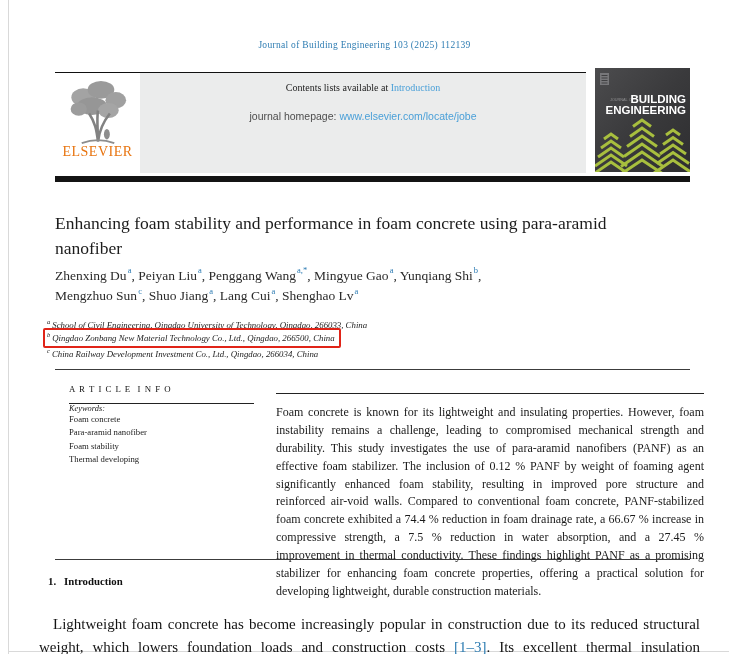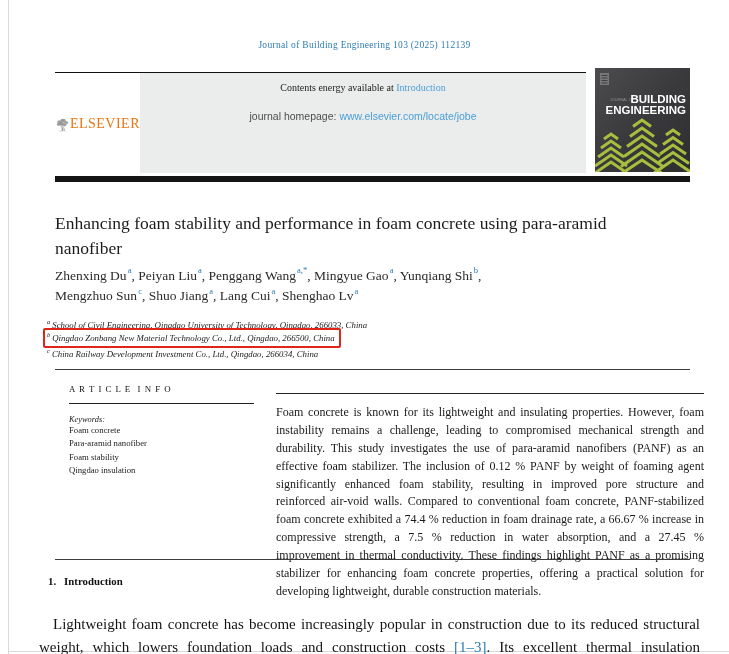--- a/index.html
+++ b/index.html
@@ -8,21 +8,21 @@
   .abs { position:absolute; }
 
   .page-edge-left  { left:8px; top:0; width:1px; height:654px; background:#d9d9d9; }
   .page-edge-bottom{ left:8px; bottom:2px; width:721px; height:1px; background:#d9d9d9; }
 
   .citation { top:40px; left:0; width:100%; text-align:center;
               font-size:9.5px; color:#2d7cb2; letter-spacing:.3px; }
 
   .header-wrap { left:55px; top:72px; width:531px; height:101px;
                  border-top:1.5px solid #111; display:flex; }
-  .logo-box { width:85px; background:#fff; display:flex; flex-direction:row;
+  .logo-box { width:85px; background:#fff; display:flex; flex-direction:column;
               align-items:center; justify-content:flex-start; padding-top:4px; }
   .elsevier-text { font-size:14px; color:#e87511; letter-spacing:.5px; margin-top:-3px;
                    font-family:"Liberation Serif", serif; }
   .gray-block { flex:1; background:#ebecec; text-align:center; padding-top:9px; }
   .contents-line { font-size:10px; color:#222; }
   .contents-line .lnk { color:#4ba0d8; }
   .journal-title { font-size:19px; color:#101010; margin-top:13px; font-weight:500;
                    letter-spacing:.2px; }
   .homepage-line { font-size:10.5px; color:#4d4d4d; margin-top:17px;
                    font-family:"Liberation Sans", sans-serif; }
@@ -46,21 +46,21 @@
              padding:0 4px 1px 2px; margin:-3px 0 -2px -4px; }
 
   .rule-1 { left:55px; top:369px; width:635px; height:1px; background:#3c3c3c; }
   .rule-2 { left:55px; top:559px; width:635px; height:1px; background:#3c3c3c; }
 
   .cols { left:69px; top:384px; width:635px; display:flex; }
   .col-left  { width:185px; }
   .col-right { flex:1; margin-left:22px; }
   .sec-header { font-size:8.8px; letter-spacing:1px; color:#111; white-space:pre; }
   .sec-rule { height:1px; background:#222; margin-top:9px; }
-  .keywords-label { font-style:italic; font-size:8.4px; margin-top:11px; color:#222; }
+  .keywords-label { font-style:italic; font-size:8.4px; margin-top:0; color:#222; }
   .keyword { font-size:8.7px; line-height:1.55; color:#222; }
   .abstract-text { margin-top:10px; font-size:12px; line-height:1.49;
                    text-align:justify; color:#1a1a1a; }
 
   .intro-heading { left:48px; top:575px; font-size:10.8px; font-weight:bold; color:#111; }
   .intro-heading .num { margin-right:8px; }
   .intro-para { left:39px; top:593px; width:661px; font-size:15px; line-height:1.5;
                 text-align:justify; text-indent:14px; color:#141414;margin-top:20px; }
   .cite-link { color:#2d7cb2; }
 </style>
@@ -84,21 +84,21 @@
         <ellipse cx="24" cy="42" rx="11" ry="9" fill="#9c9c9c"></ellipse>
       </g>
       <path d="M50 86 C48 70 46 60 38 48 M50 86 C52 68 58 58 66 48 M50 86 C50 72 48 56 50 44" stroke="#828282" stroke-width="3.5" fill="none"></path>
       <ellipse cx="62" cy="76" rx="4" ry="7" fill="#8d8d8d"></ellipse>
       <path d="M28 88 Q50 80 72 88" stroke="#8d8d8d" stroke-width="2.5" fill="none"></path>
     </svg>
     <div class="elsevier-text">ELSEVIER</div>
   </div>
   <div class="gray-block">
     <div class="contents-line">
-      <span>Contents energy available at </span><span class="lnk">Introduction</span>
+      <span>Contents lists available at </span><span class="lnk">Introduction</span>
     </div>
     <div class="homepage-line">
       <span>journal homepage: </span><span class="lnk">www.elsevier.com/locate/jobe</span>
     </div>
   </div>
 </div>
 
 <div class="abs cover">
   <svg width="95" height="104" viewBox="0 0 95 104">
     <defs>
@@ -163,21 +163,21 @@
 <div class="abs rule-1"></div>
 
 <div class="abs cols">
   <div class="col-left">
     <div class="sec-header">A R T I C L E  I N F O</div>
     <div class="sec-rule"></div>
     <div class="keywords-label">Keywords:</div>
     <div class="keyword">Foam concrete</div>
     <div class="keyword">Para-aramid nanofiber</div>
     <div class="keyword">Foam stability</div>
-    <div class="keyword">Qingdao insulation</div>
+    <div class="keyword">Thermal developing</div>
   </div>
   <div class="col-right">
     <div class="sec-rule"></div>
     <div class="abstract-text">Foam concrete is known for its lightweight and insulating properties. However, foam instability remains a challenge, leading to compromised mechanical strength and durability. This study investigates the use of para-aramid nanofibers (PANF) as an effective foam stabilizer. The inclusion of 0.12 % PANF by weight of foaming agent significantly enhanced foam stability, resulting in improved pore structure and reinforced air-void walls. Compared to conventional foam concrete, PANF-stabilized foam concrete exhibited a 74.4 % reduction in foam drainage rate, a 66.67 % increase in compressive strength, a 7.5 % reduction in water absorption, and a 27.45 % improvement in thermal conductivity. These findings highlight PANF as a promising stabilizer for enhancing foam concrete properties, offering a practical solution for developing lightweight, durable construction materials.</div>
   </div>
 </div>
 
 <div class="abs rule-2"></div>
 
 <div class="abs intro-heading">

